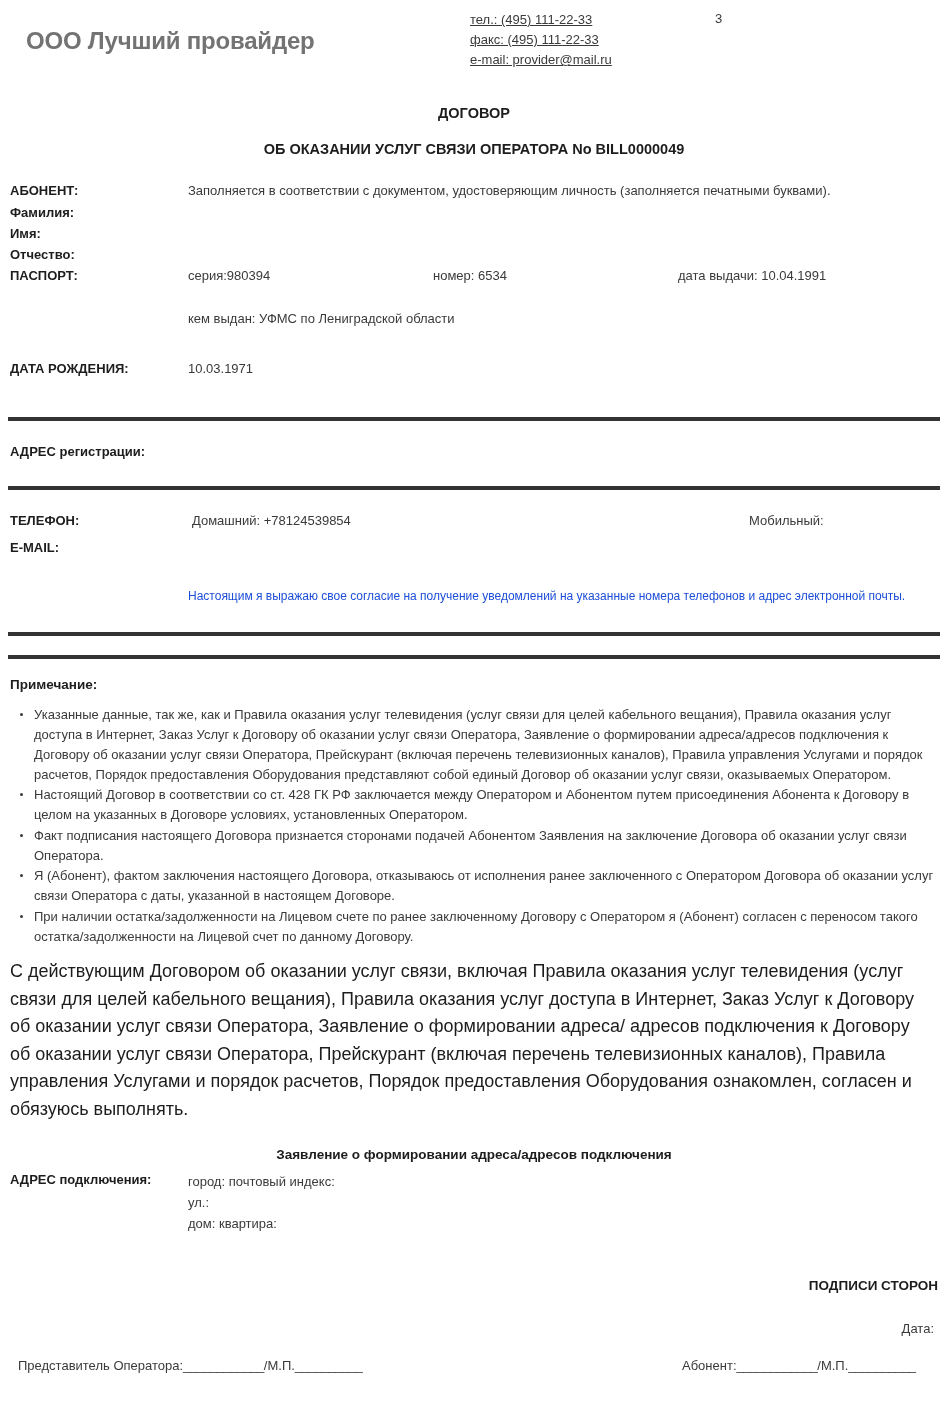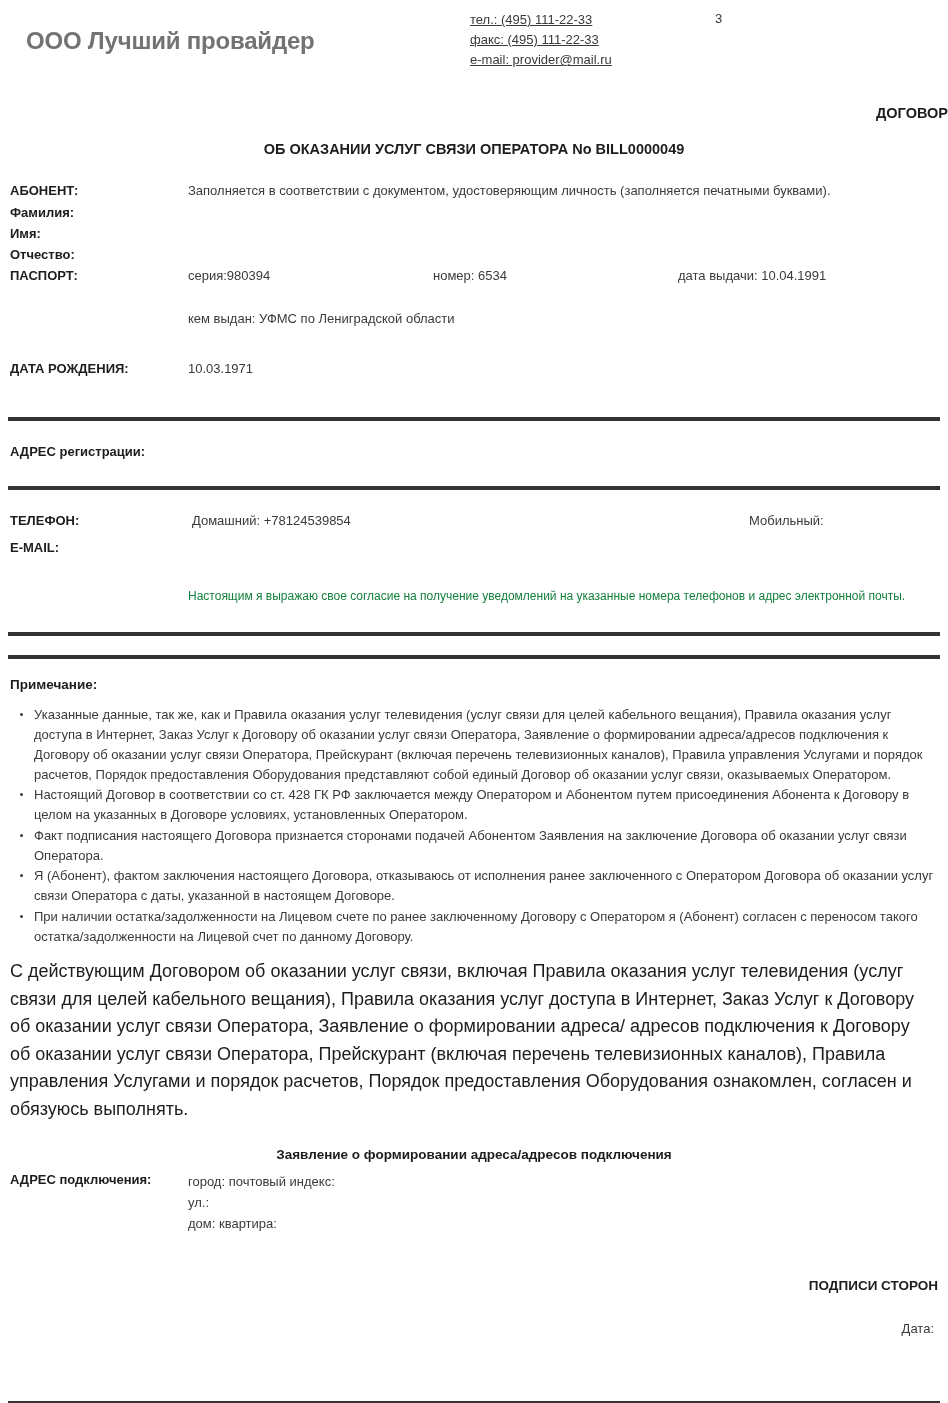--- a/index.html
+++ b/index.html
@@ -56,21 +56,21 @@
   .page-num {
     position: absolute;
     left: 245px;
     top: 2px;
     font-size: 13px;
     color: #3a3a3a;
   }
 
   
   .doc-title {
-    text-align: right;
+    text-align: center;
     font-weight: bold;
     font-size: 14.5px;
     color: #1d1d1d;
     margin-top: 33px;
   }
   .doc-subtitle {
     text-align: center;
     font-weight: bold;
     font-size: 14.5px;
     color: #1d1d1d;
@@ -122,21 +122,21 @@
     height: 4px;
     background: #333333;
     margin: 0 8px;
   }
 
   .reg-block { padding: 22px 0 24px 0; }
   .phone-block { padding: 22px 0 10px 0; }
   .consent {
     padding-left: 178px;
     font-size: 12px;
-    color: #15803d;
+    color: #1d4ed8;
     margin-top: 20px;
     margin-bottom: 26px;
   }
 
   .phone-row .val { display: flex; }
   .phone-row .home { flex: 0 0 557px; margin-left: 12px; }
   .phone-row .mobile { flex: 1 1 auto; }
   .email-row { margin-top: 9px; }
 
   
@@ -346,20 +346,28 @@
         <div>город: почтовый индекс:</div>
         <div>ул.:</div>
         <div>дом: квартира:</div>
       </div>
     </div>
 
     <div class="signatures-title">ПОДПИСИ СТОРОН</div>
 
     <div class="date-line">Дата:</div>
 
+    <div class="sign-row">
+      <div class="sign-left">
+        <span>Представитель Оператора:</span><span class="underline-sm">____________</span><span>/М.П.</span><span class="underline-sm">__________</span>
+      </div>
+      <div class="sign-right">
+        <span>Абонент:</span><span class="underline-sm">____________</span><span>/М.П.</span><span class="underline-sm">__________</span>
+      </div>
+    </div>
   </div>
 
   <div class="footer-rule"></div>
   <div class="footer">
     
     
     
     
     
   </div>

